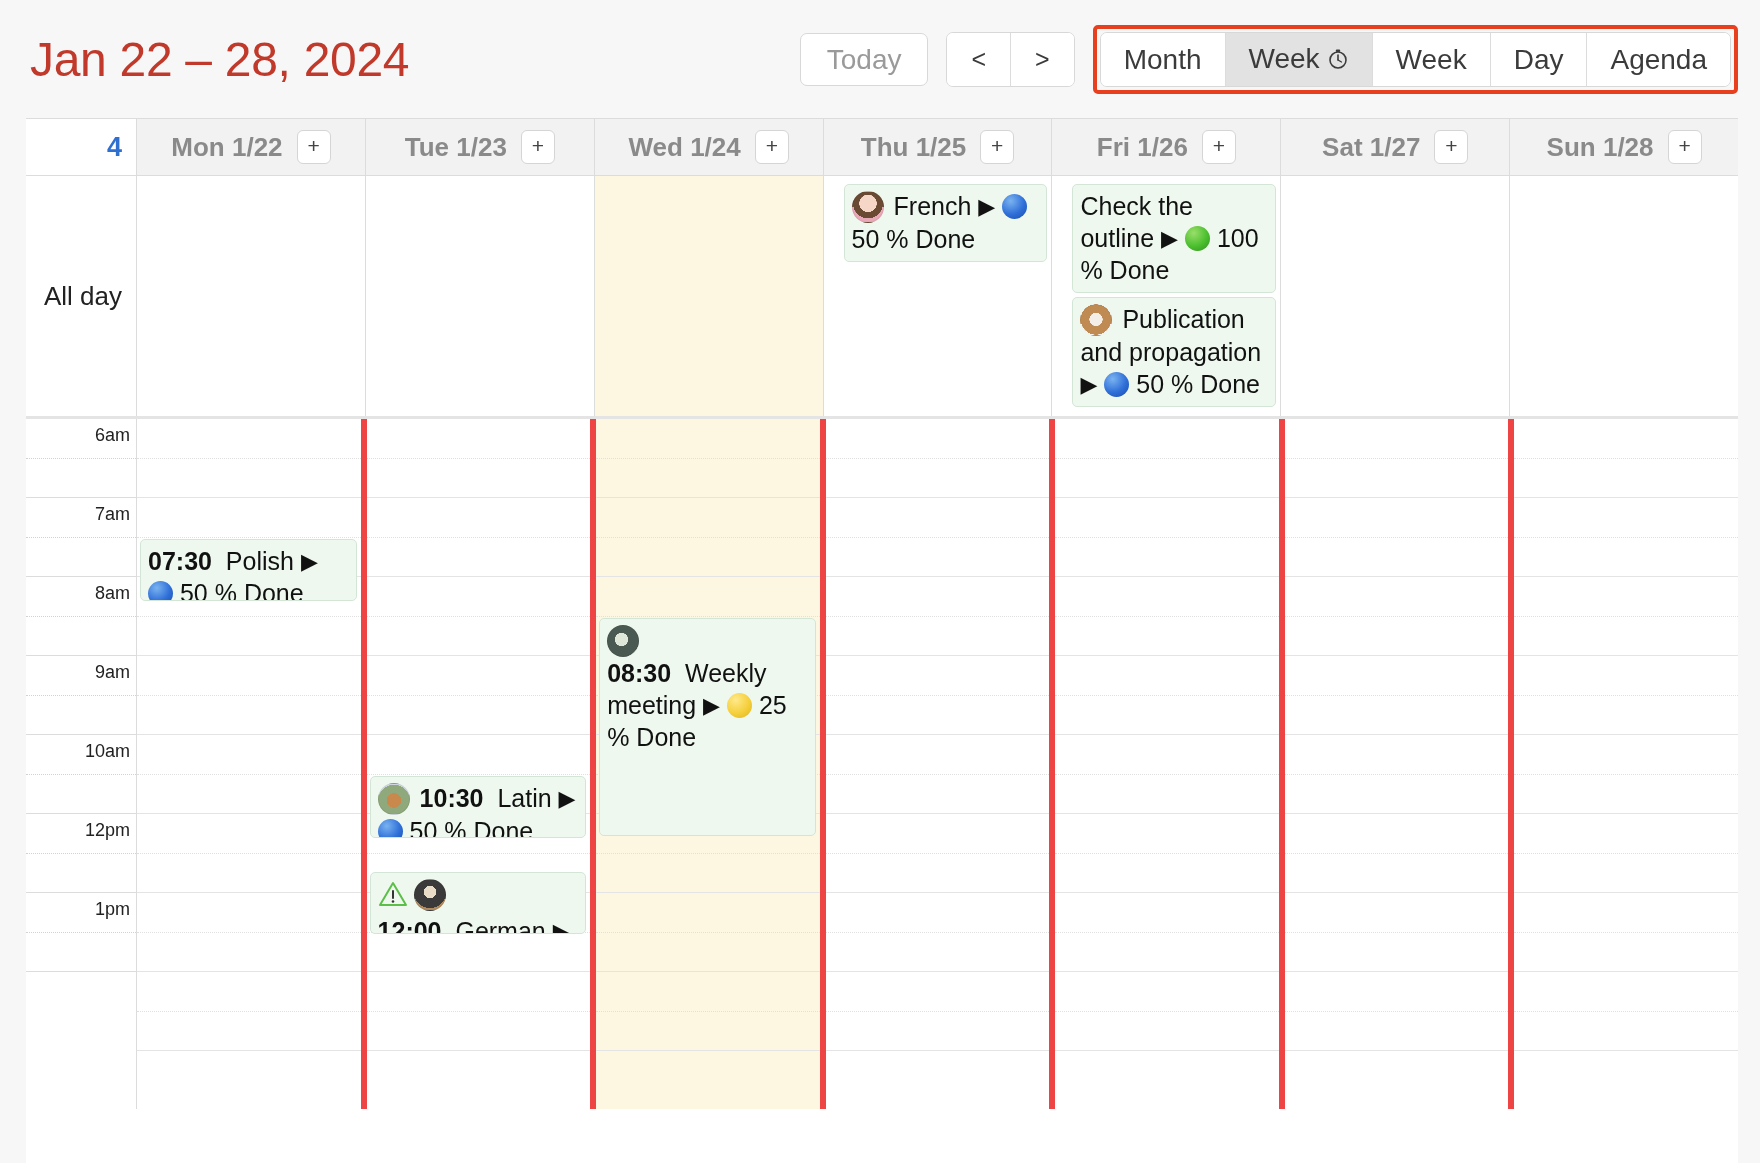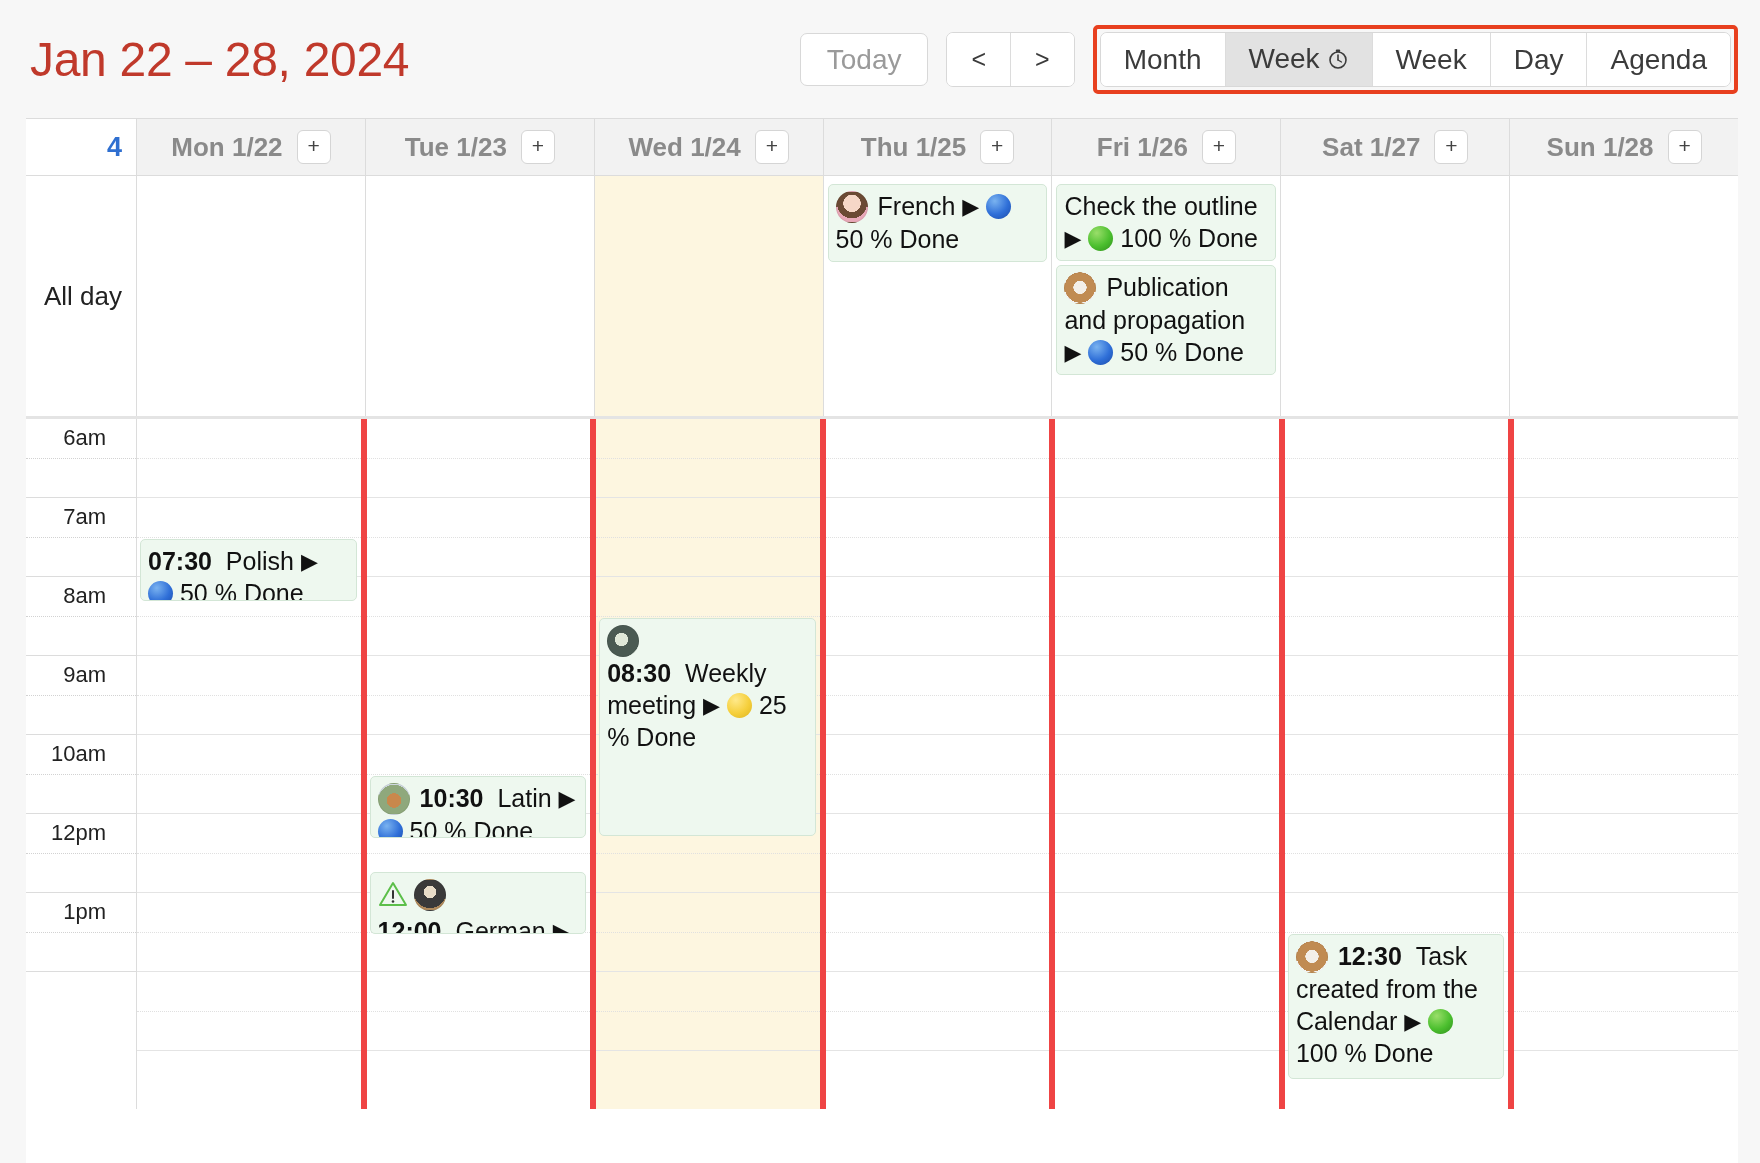--- a/index.html
+++ b/index.html
@@ -171,23 +171,23 @@
     position: relative;
   }
   .time-slot::after {
     content: "";
     position: absolute;
     left: 0; right: 0; top: 39px;
     border-bottom: 1px dotted #d2d2d2;
   }
   .time-label {
     position: absolute;
-    right: 30px;
+    right: 6px;
     top: 6px;
-    font-size: 22px;
+    font-size: 18px;
     color: #222;
     white-space: nowrap;
   }
   .day-column {
     flex: 1 1 0; min-width: 0;
     border-right: 6px solid #ef4444;
     position: relative;
   }
   .day-column:last-child { border-right: none; }
   .day-slot {
@@ -206,21 +206,21 @@
   .event {
     background: #eef8ef;
     border: 1px solid #d3e6d6;
     border-radius: 5px;
     font-size: 25px;
     color: #111;
     line-height: 1.28;
     padding: 5px 7px 6px 7px;
     overflow: hidden;
   }
-  .event.allday { margin: 0 2px 4px 2px; }
+  .event.allday { margin: 0 2px 4px 18px; }
   .event.timed {
     position: absolute;
     left: 3px;
     right: 4px;
   }
   .ev-time { font-weight: bold; }
   .avatar {
     display: inline-block;
     width: 32px; height: 32px;
     border-radius: 50%;
@@ -413,21 +413,20 @@
         </div>
       <div class="day-column" id="dc5">
           <div class="day-slot"></div>
           <div class="day-slot"></div>
           <div class="day-slot"></div>
           <div class="day-slot"></div>
           <div class="day-slot"></div>
           <div class="day-slot"></div>
           <div class="day-slot"></div>
           <div class="day-slot"></div>
-          <div class="event timed" style="top: 514.5px; height: 145px;"><span class="avatar av-dog"></span><span class="ev-time">12:30</span>&nbsp;&nbsp;<span>Task created from the Calendar</span> <span class="play-icon">▶</span> <span class="dot dot-green"></span> <span>100 % Done</span></div>
         </div>
       <div class="day-column" id="dc6">
           <div class="day-slot"></div>
           <div class="day-slot"></div>
           <div class="day-slot"></div>
           <div class="day-slot"></div>
           <div class="day-slot"></div>
           <div class="day-slot"></div>
           <div class="day-slot"></div>
           <div class="day-slot"></div>

